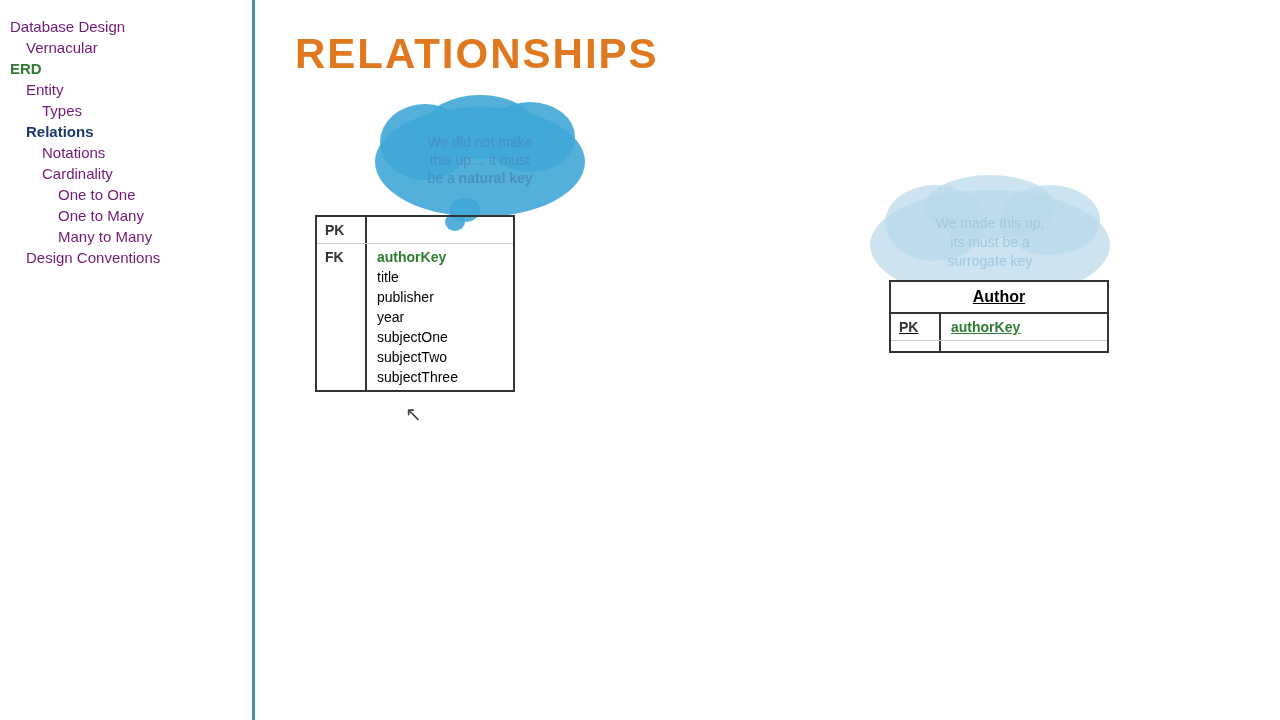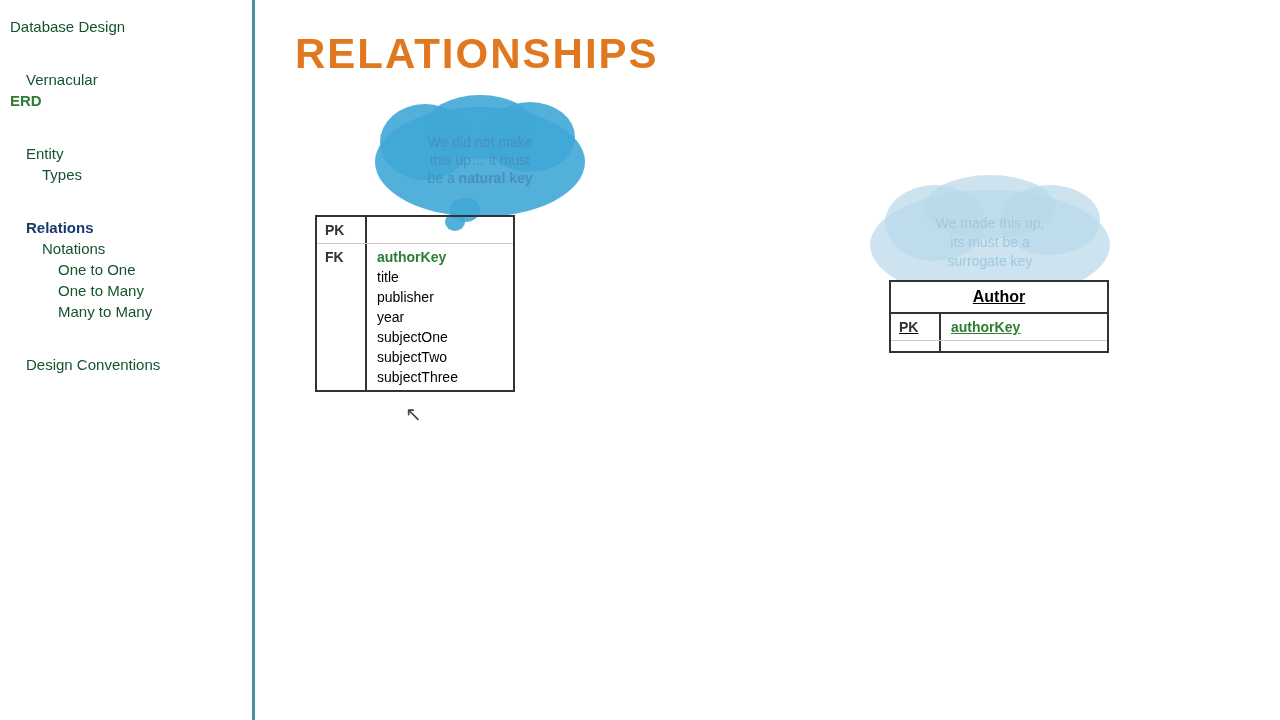--- a/index.html
+++ b/index.html
@@ -17,23 +17,23 @@
       width: 255px;
       min-width: 255px;
       padding: 16px 0 16px 10px;
       border-right: 3px solid #4a90a4;
       background: #fff;
     }
     .sidebar-item {
       cursor: pointer;
       padding: 2px 0;
       font-size: 15px;
-      color: #14532d;
-    }
-    .sidebar-item.indent1 { padding-left: 16px; margin-top: 32px; }
+      color: #701a75;
+    }
+    .sidebar-item.indent1 { padding-left: 16px; }
     .sidebar-item.indent2 { padding-left: 32px; }
     .sidebar-item.green-bold { color: #3a7d44; font-weight: bold; }
     .sidebar-item.active { color: #2c5f8a; font-weight: bold; }
 
     
     #main {
       flex: 1;
       padding: 30px 40px;
       position: relative;
     }
@@ -139,20 +139,21 @@
 <body>
 
 <div id="sidebar">
   <div class="sidebar-item">Database Design</div>
   <div class="sidebar-item indent1">Vernacular</div>
   <div class="sidebar-item green-bold" style="color:#2e7d32; font-weight:bold;">ERD</div>
   <div class="sidebar-item indent1">Entity</div>
   <div class="sidebar-item indent2">Types</div>
   <div class="sidebar-item indent1 active" style="color:#1a3a6a; font-weight:bold;">Relations</div>
   <div class="sidebar-item indent2">Notations</div>
+  <div class="sidebar-item indent2">Cardinality</div>
   <div class="sidebar-item indent2" style="padding-left:48px;">One to One</div>
   <div class="sidebar-item indent2" style="padding-left:48px;">One to Many</div>
   <div class="sidebar-item indent2" style="padding-left:48px;">Many to Many</div>
   <div class="sidebar-item indent1">Design Conventions</div>
 </div>
 
 <div id="main">
 
   <div class="page-title">RELATIONSHIPS</div>
 

